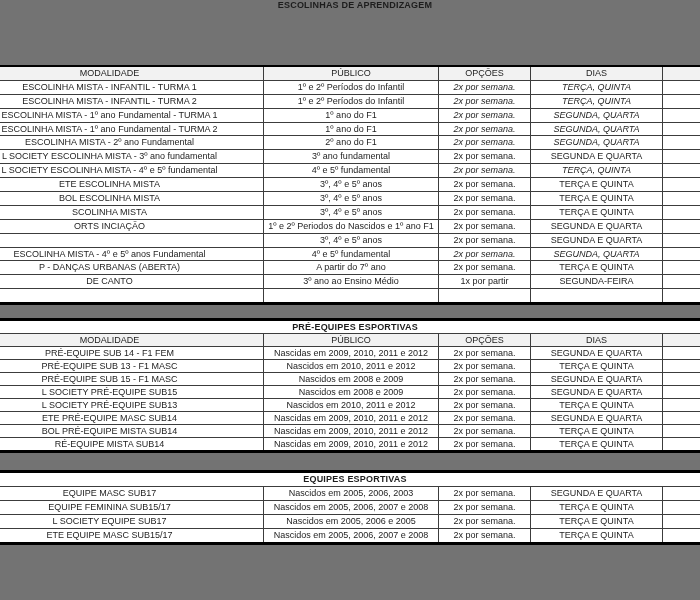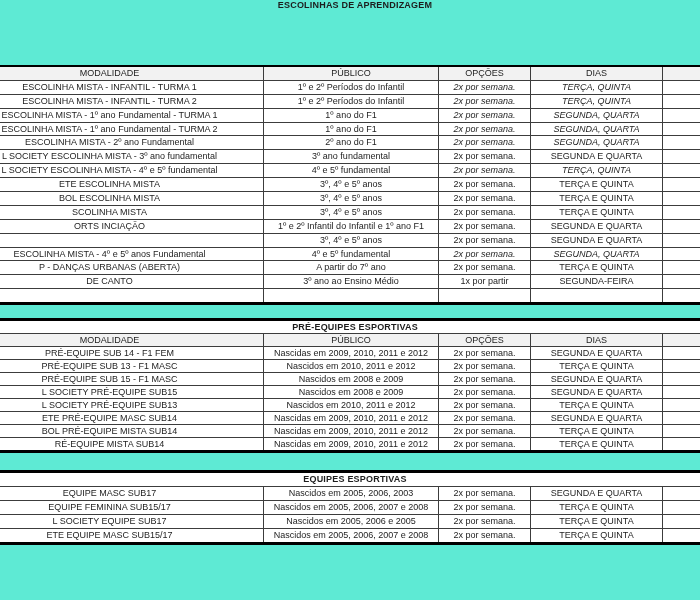--- a/index.html
+++ b/index.html
@@ -1,16 +1,16 @@
 <!DOCTYPE html>
 <html><head>
 <meta charset="utf-8">
 <style>
   html,body{margin:0;padding:0;background:#ffffff;}
-  .page{position:relative;width:700px;height:600px;overflow:hidden;background:#5eead4;
+  .page{position:relative;width:700px;height:600px;overflow:hidden;background:#737373;
         font-family:"Liberation Sans",sans-serif;color:#1d1d1d;}
   .tbl-title{position:absolute;left:-45px;width:800px;text-align:center;
              font-weight:bold;font-size:9px;letter-spacing:.2px;}
   table.sched{position:absolute;left:-45px;width:799px;table-layout:fixed;
               border-collapse:collapse;background:#fff;}
   .sched th,.sched td{border:1px solid #3c3c3c;padding:0;font-size:9px;line-height:1;
               white-space:nowrap;overflow:hidden;text-align:center;font-weight:normal;color:#1d1d1d;}
   .sched thead tr.hdr th{background:#f2f2f2;}
   .sched tr.title-row th{font-weight:bold;font-size:9px;background:#fff;letter-spacing:.2px;}
   .c0{text-align:left;padding-left:45px;font-weight:bold;}
@@ -116,21 +116,21 @@
         </tr>
         <tr>
           <td class="c0">SCOLINHA MISTA</td>
           <td class="c1">3º, 4º e 5º anos</td>
           <td class="c2">2x por semana.</td>
           <td class="c3">TERÇA E QUINTA</td>
           <td class="c4">18:3</td>
         </tr>
         <tr>
           <td class="c0">ORTS INCIAÇÃO</td>
-          <td class="c1">1º e 2º Infantil do Infantil e 1º ano F1</td>
+          <td class="c1">1º e 2º Periodos do Nascidos e 1º ano F1</td>
           <td class="c2">2x por semana.</td>
           <td class="c3">SEGUNDA E QUARTA</td>
           <td class="c4">18:3</td>
         </tr>
         <tr>
           <td class="c0"></td>
           <td class="c1">3º, 4º e 5º anos</td>
           <td class="c2">2x por semana.</td>
           <td class="c3">SEGUNDA E QUARTA</td>
           <td class="c4">18:3</td>

